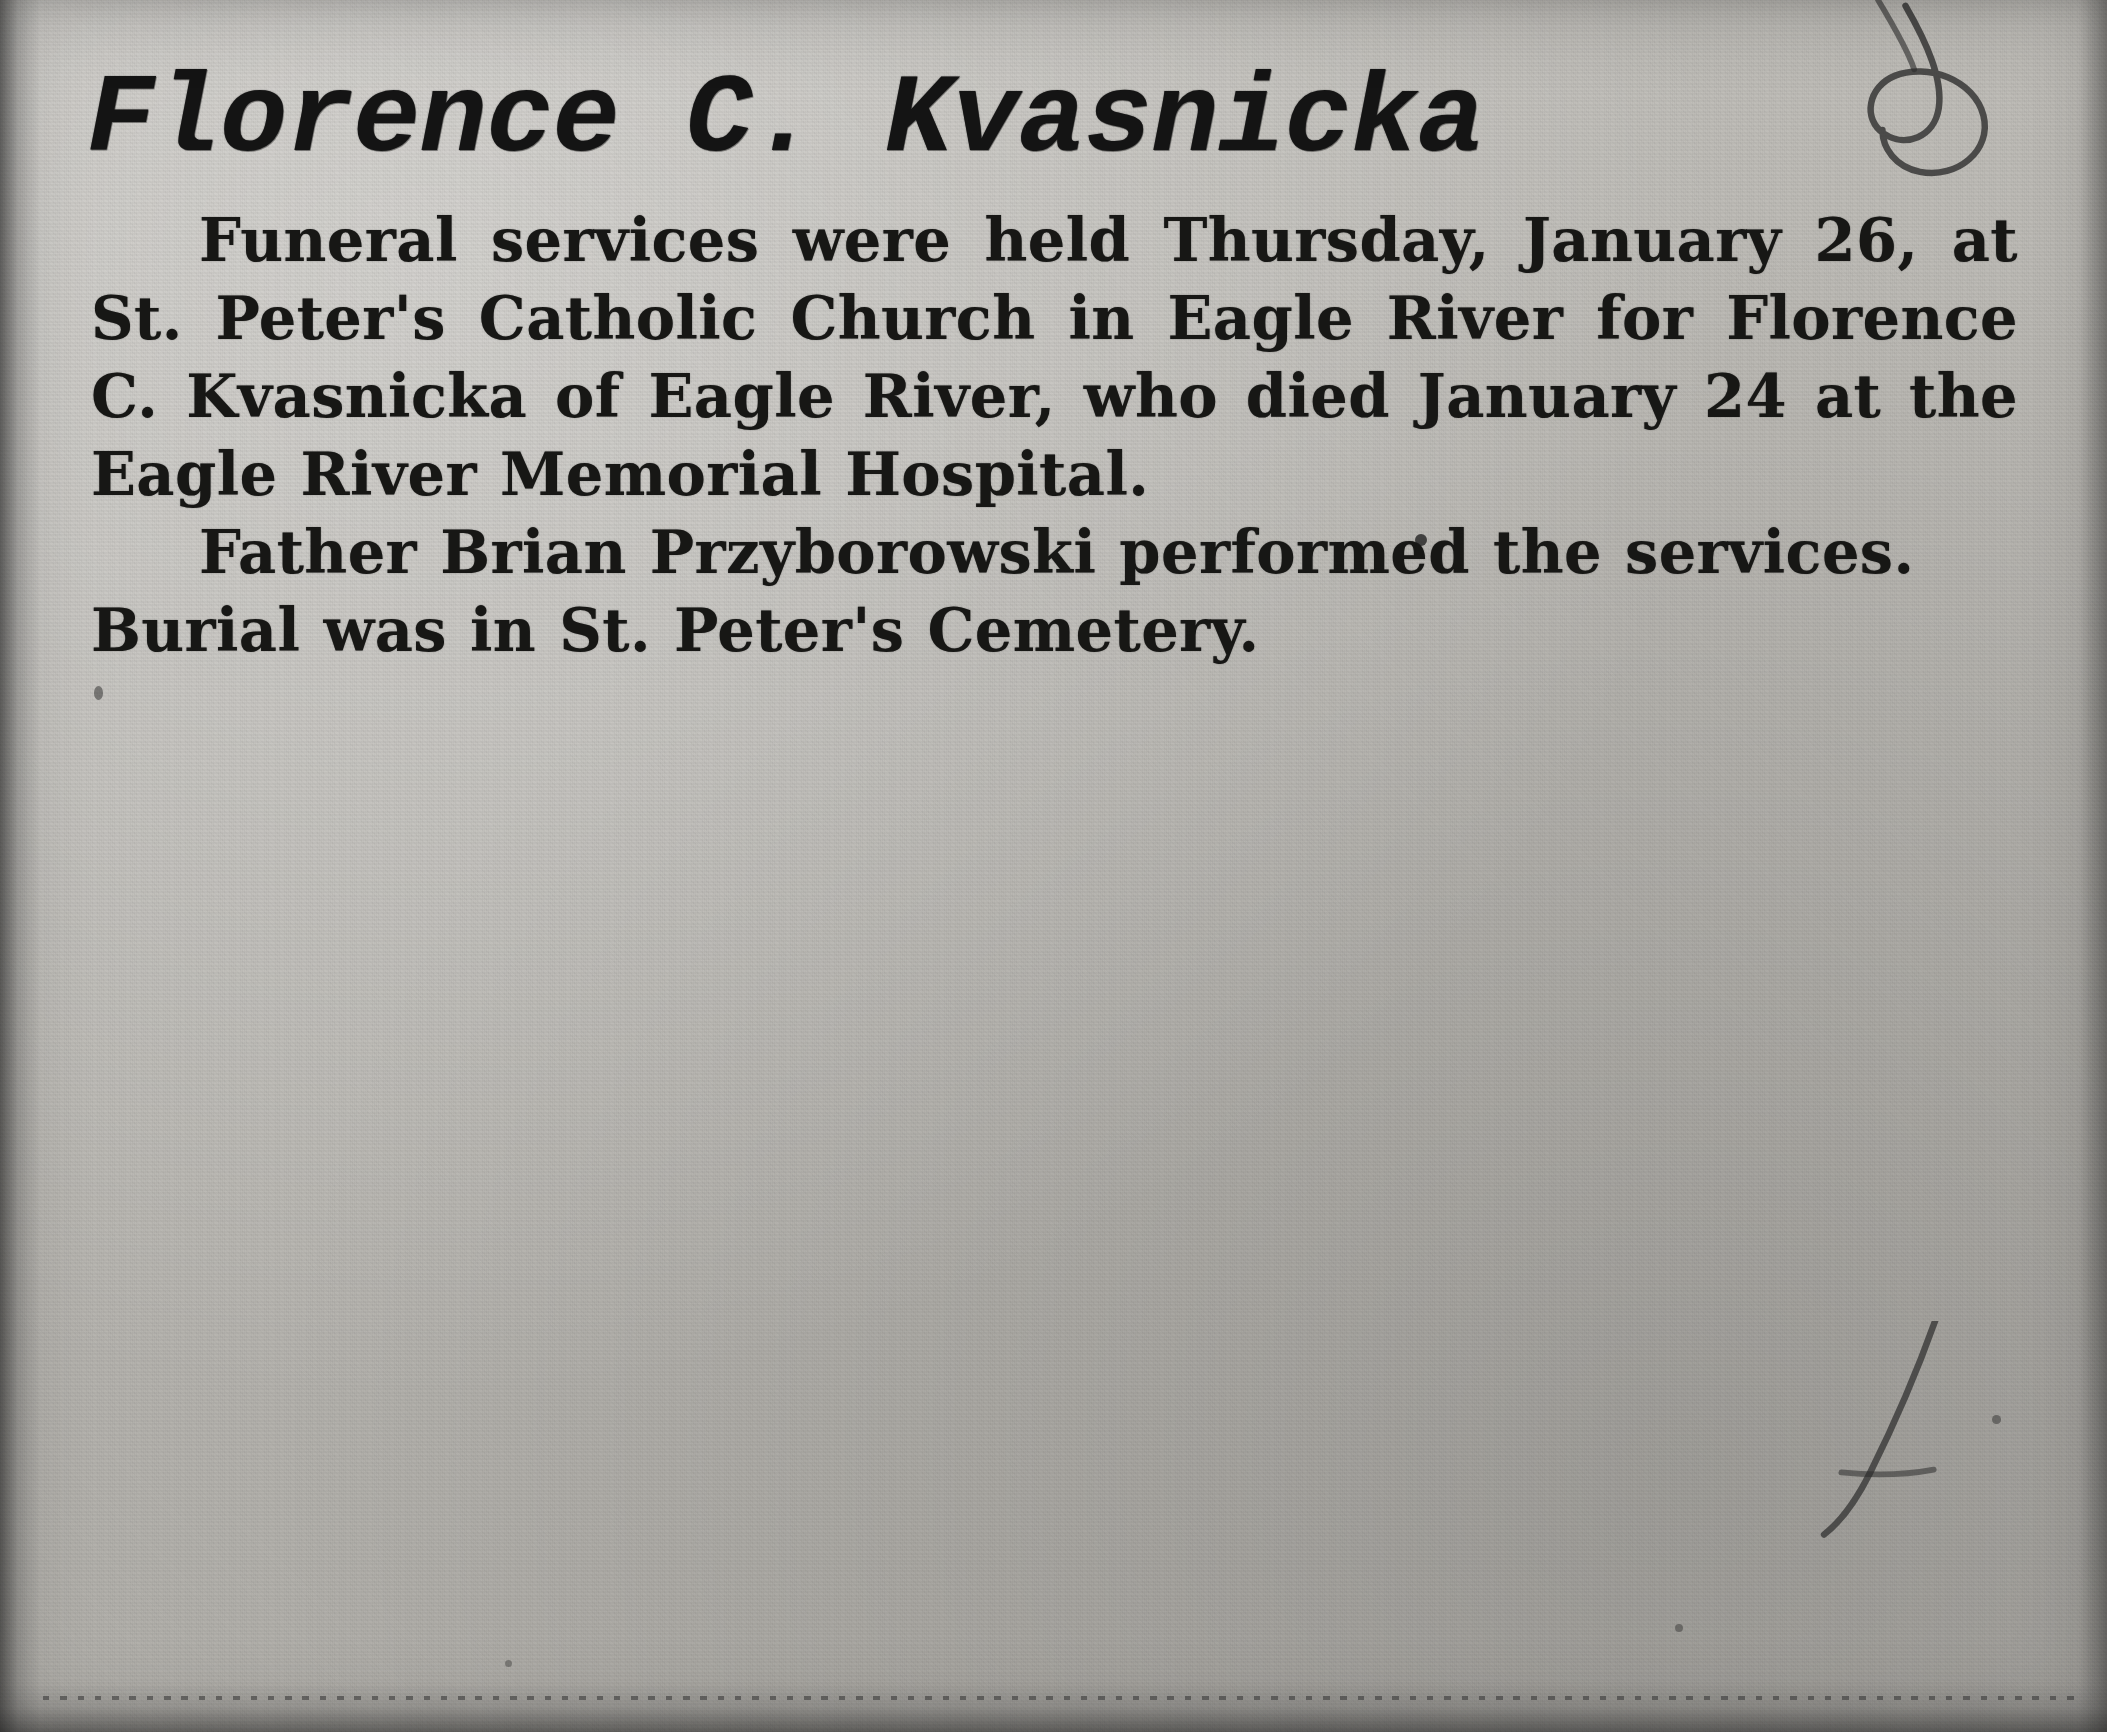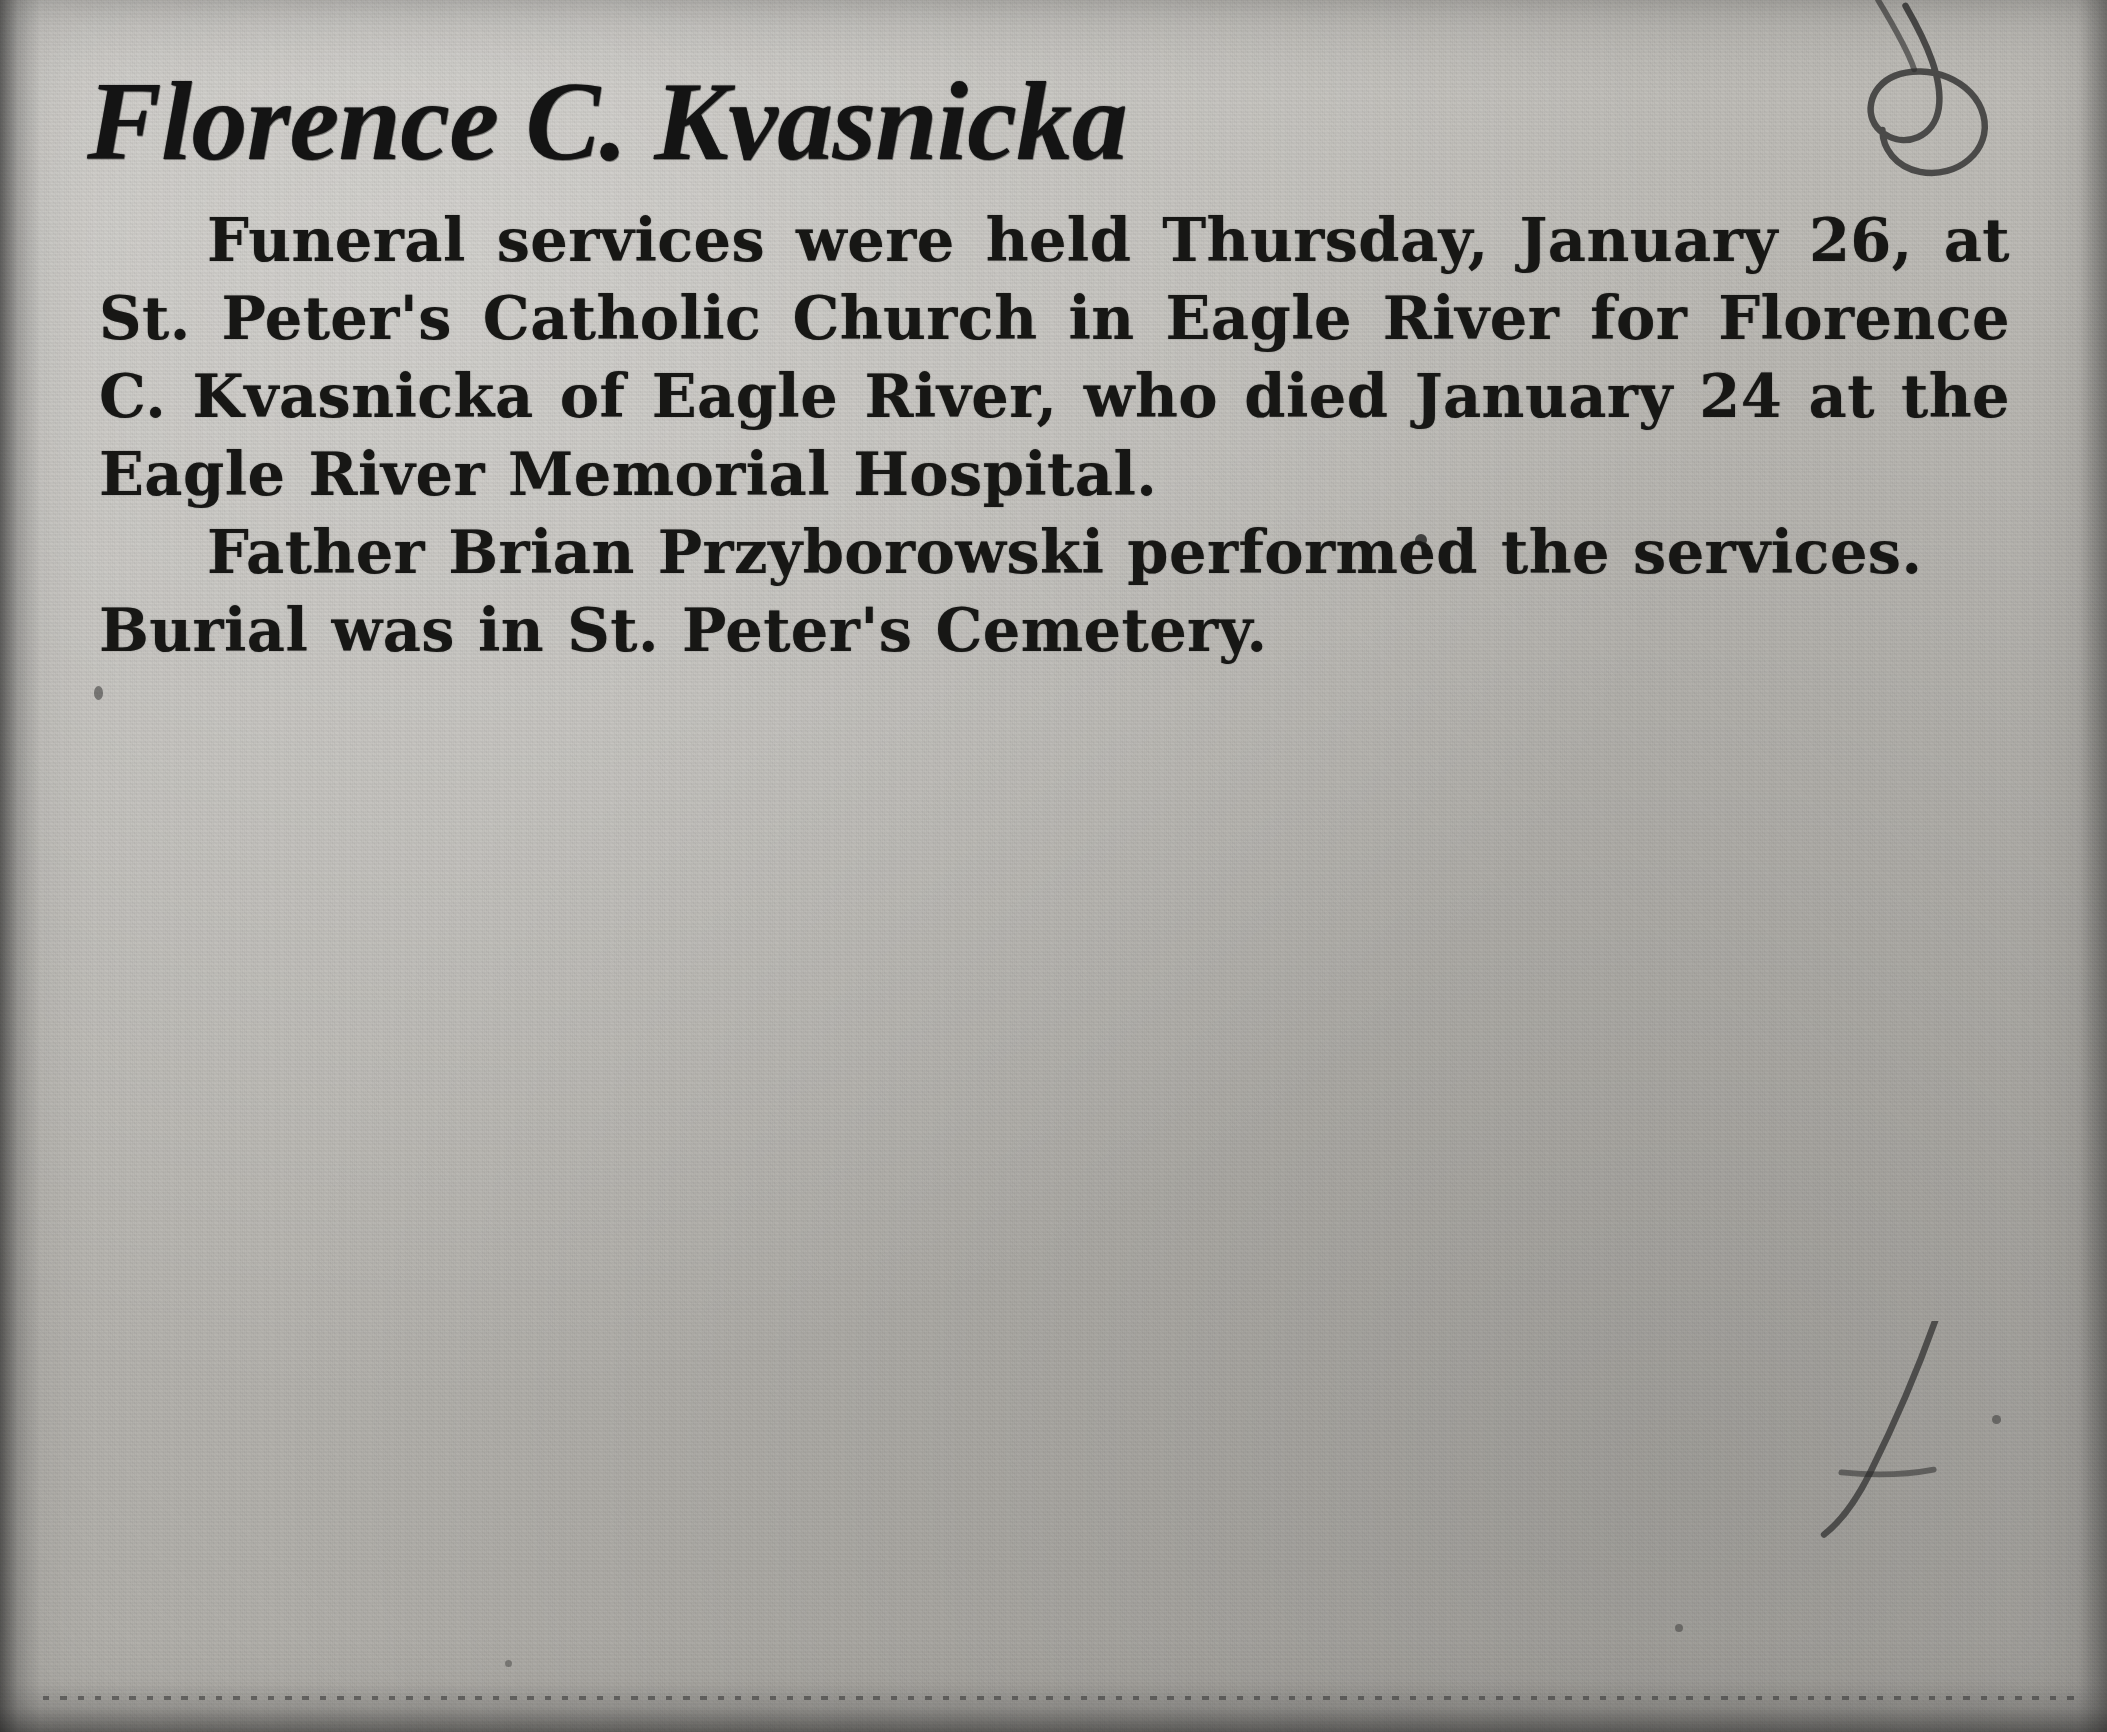--- a/index.html
+++ b/index.html
@@ -81,21 +81,21 @@
   }
 
   #content {
     position: absolute;
     left: 87px;
     top: 65px;
     width: 1935px;
   }
 
   .headline {
-    font-family: Liberation Serif, serif;
+    font-family: Liberation Mono, monospace;
     font-weight: bold;
     font-style: italic;
     font-size: 112px;
     line-height: 1.0;
     color: #141414;
     letter-spacing: -0.7px;
     text-shadow: 0 0 1.4px rgba(0,0,0,0.55), 0.7px 0.7px 0 rgba(0,0,0,0.35);
     margin: 0 0 24.5px 0;
     white-space: nowrap;
   }
@@ -104,21 +104,21 @@
     font-family: "DejaVu Serif", serif;
     font-weight: bold;
     font-size: 59px;
     line-height: 1.325;
     color: #171715;
     text-align: justify;
     text-justify: inter-word;
     letter-spacing: 0.4px;
     word-spacing: 2.2px;
     text-shadow: 0 0 1.2px rgba(0,0,0,0.5);
-    margin: 12px;
+    margin: 4px;
   }
   .body-text p {
     margin: 0;
     text-indent: 108px;
   }
   .body-text p:last-child {
     text-align: left;
   }
 
   

